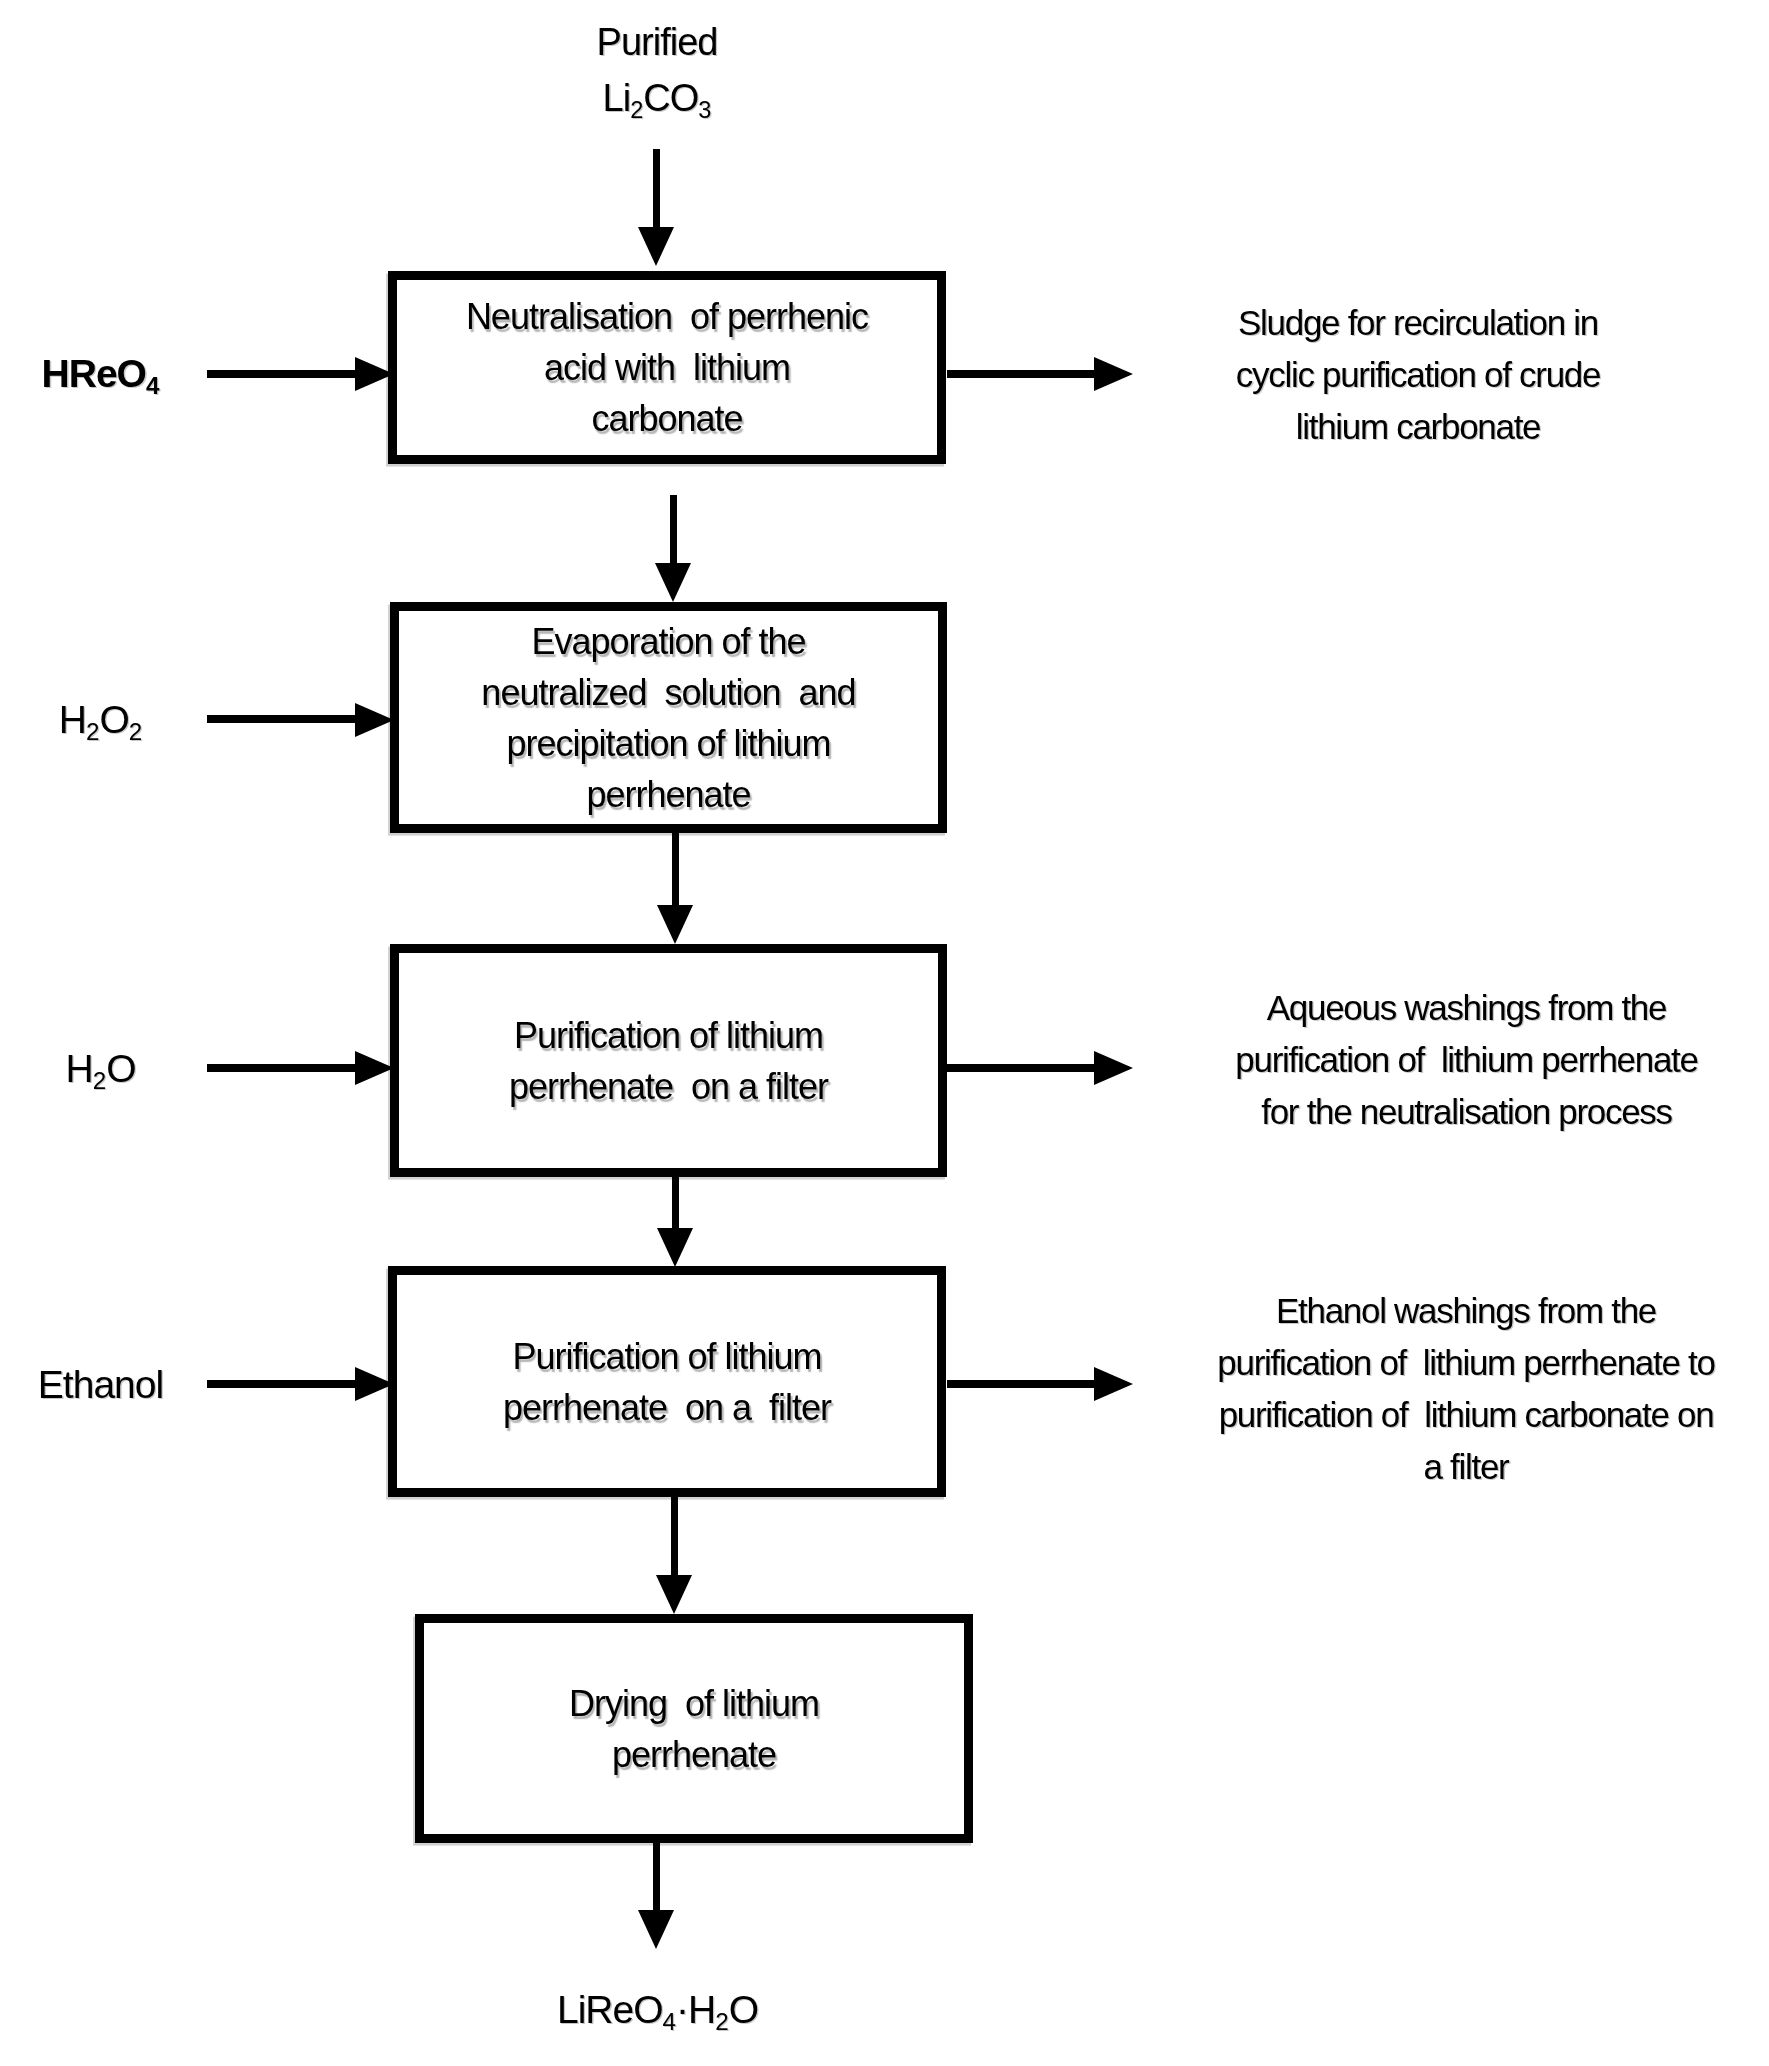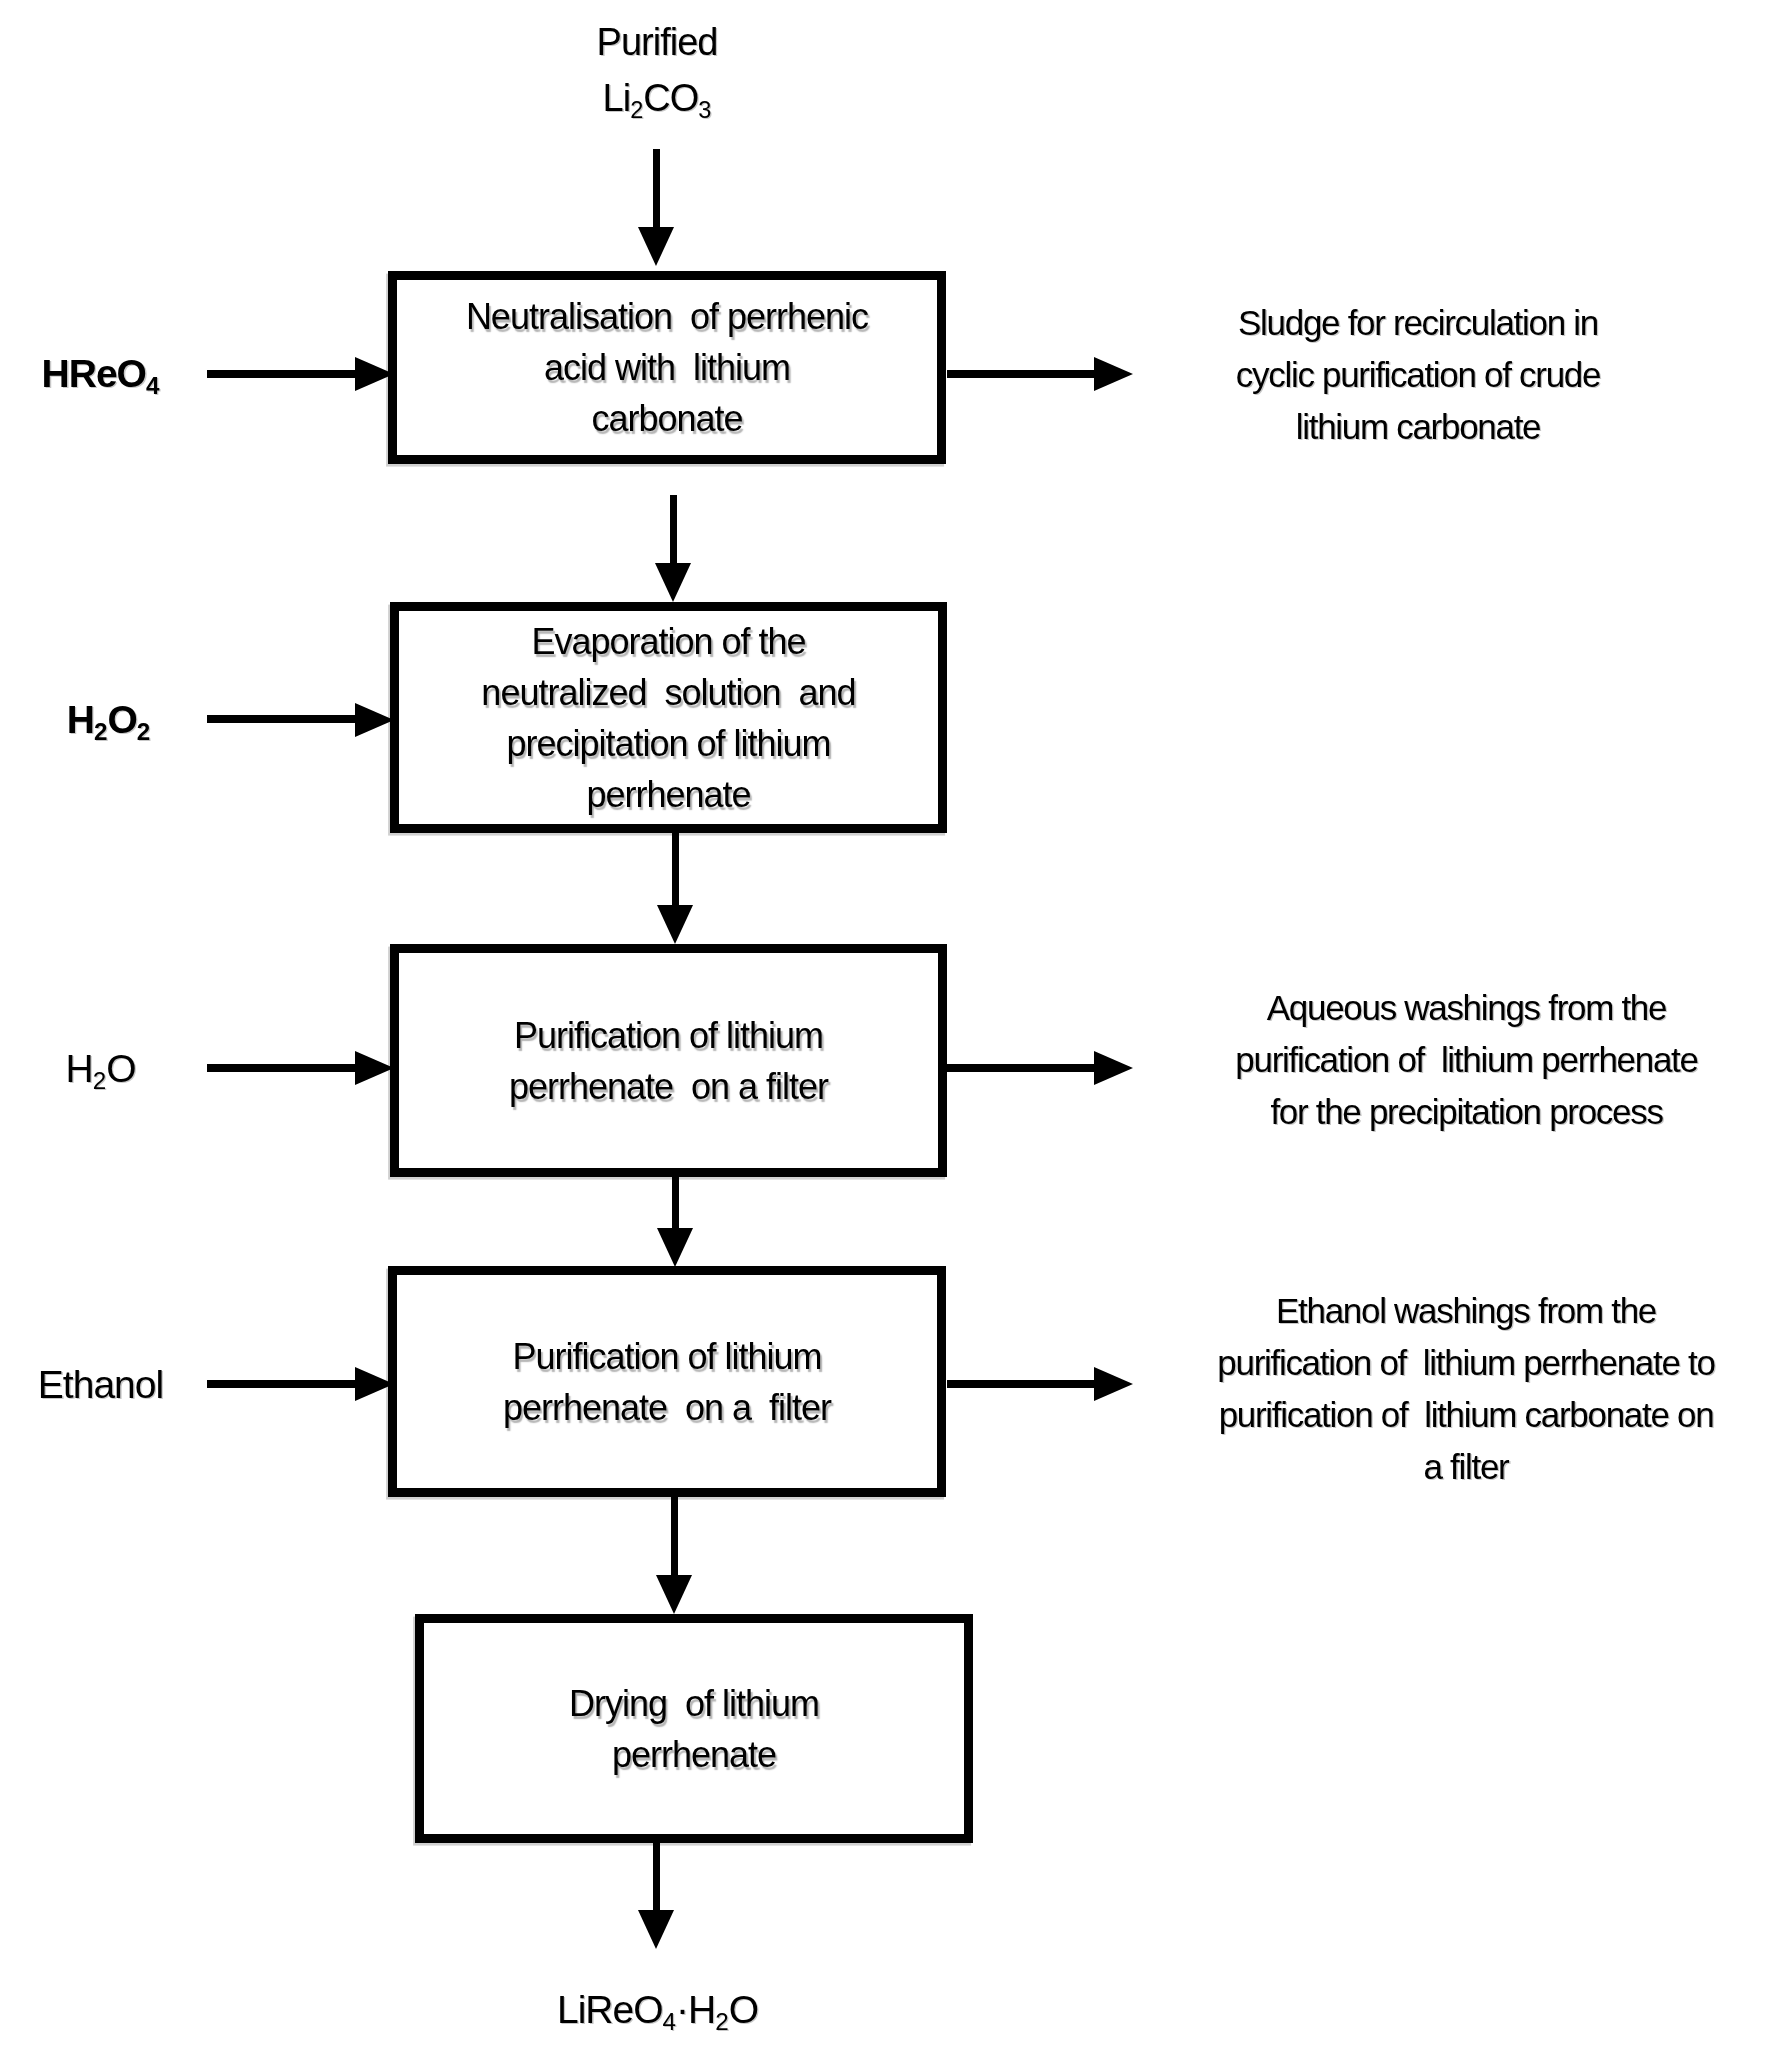--- a/index.html
+++ b/index.html
@@ -88,21 +88,21 @@
   <div class="abs head-v" style="left:655px; top:563px;"></div>
 </div>
 
 <div class="abs pbox" style="left:390px; top:602px; width:557px; height:231px;">
   <div class="line">Evaporation of the</div>
   <div class="line">neutralized  solution  and</div>
   <div class="line">precipitation of lithium</div>
   <div class="line">perrhenate</div>
 </div>
 
-<div class="abs center side-label" style="left:21px; top:690px; width:175px;font-weight:bold;">
+<div class="abs center side-label" style="left:13px; top:690px; width:175px;">
   <div class="line">H<sub>2</sub>O<sub>2</sub></div>
 </div>
 <div>
   <div class="abs shaft-h" style="left:207px; top:715px; width:149px;"></div>
   <div class="abs head-h" style="left:355px; top:703px;"></div>
 </div>
 
 <div>
   <div class="abs shaft-v" style="left:672px; top:833px; height:73px;"></div>
   <div class="abs head-v" style="left:657px; top:905px;"></div>
@@ -121,21 +121,21 @@
   <div class="abs head-h" style="left:355px; top:1051px;"></div>
 </div>
 
 <div>
   <div class="abs shaft-h" style="left:947px; top:1064px; width:148px;"></div>
   <div class="abs head-h" style="left:1094px; top:1051px;"></div>
 </div>
 <div class="abs center rblock" style="left:1172px; top:982px; width:589px;">
   <div class="line">Aqueous washings from the</div>
   <div class="line">purification of  lithium perrhenate</div>
-  <div class="line">for the precipitation process</div>
+  <div class="line">for the neutralisation process</div>
 </div>
 
 <div>
   <div class="abs shaft-v" style="left:672px; top:1177px; height:51px;"></div>
   <div class="abs head-v" style="left:657px; top:1228px;"></div>
 </div>
 
 <div class="abs pbox" style="left:388px; top:1266px; width:558px; height:231px;">
   <div class="line">Purification of lithium</div>
   <div class="line">perrhenate  on a  filter</div>

